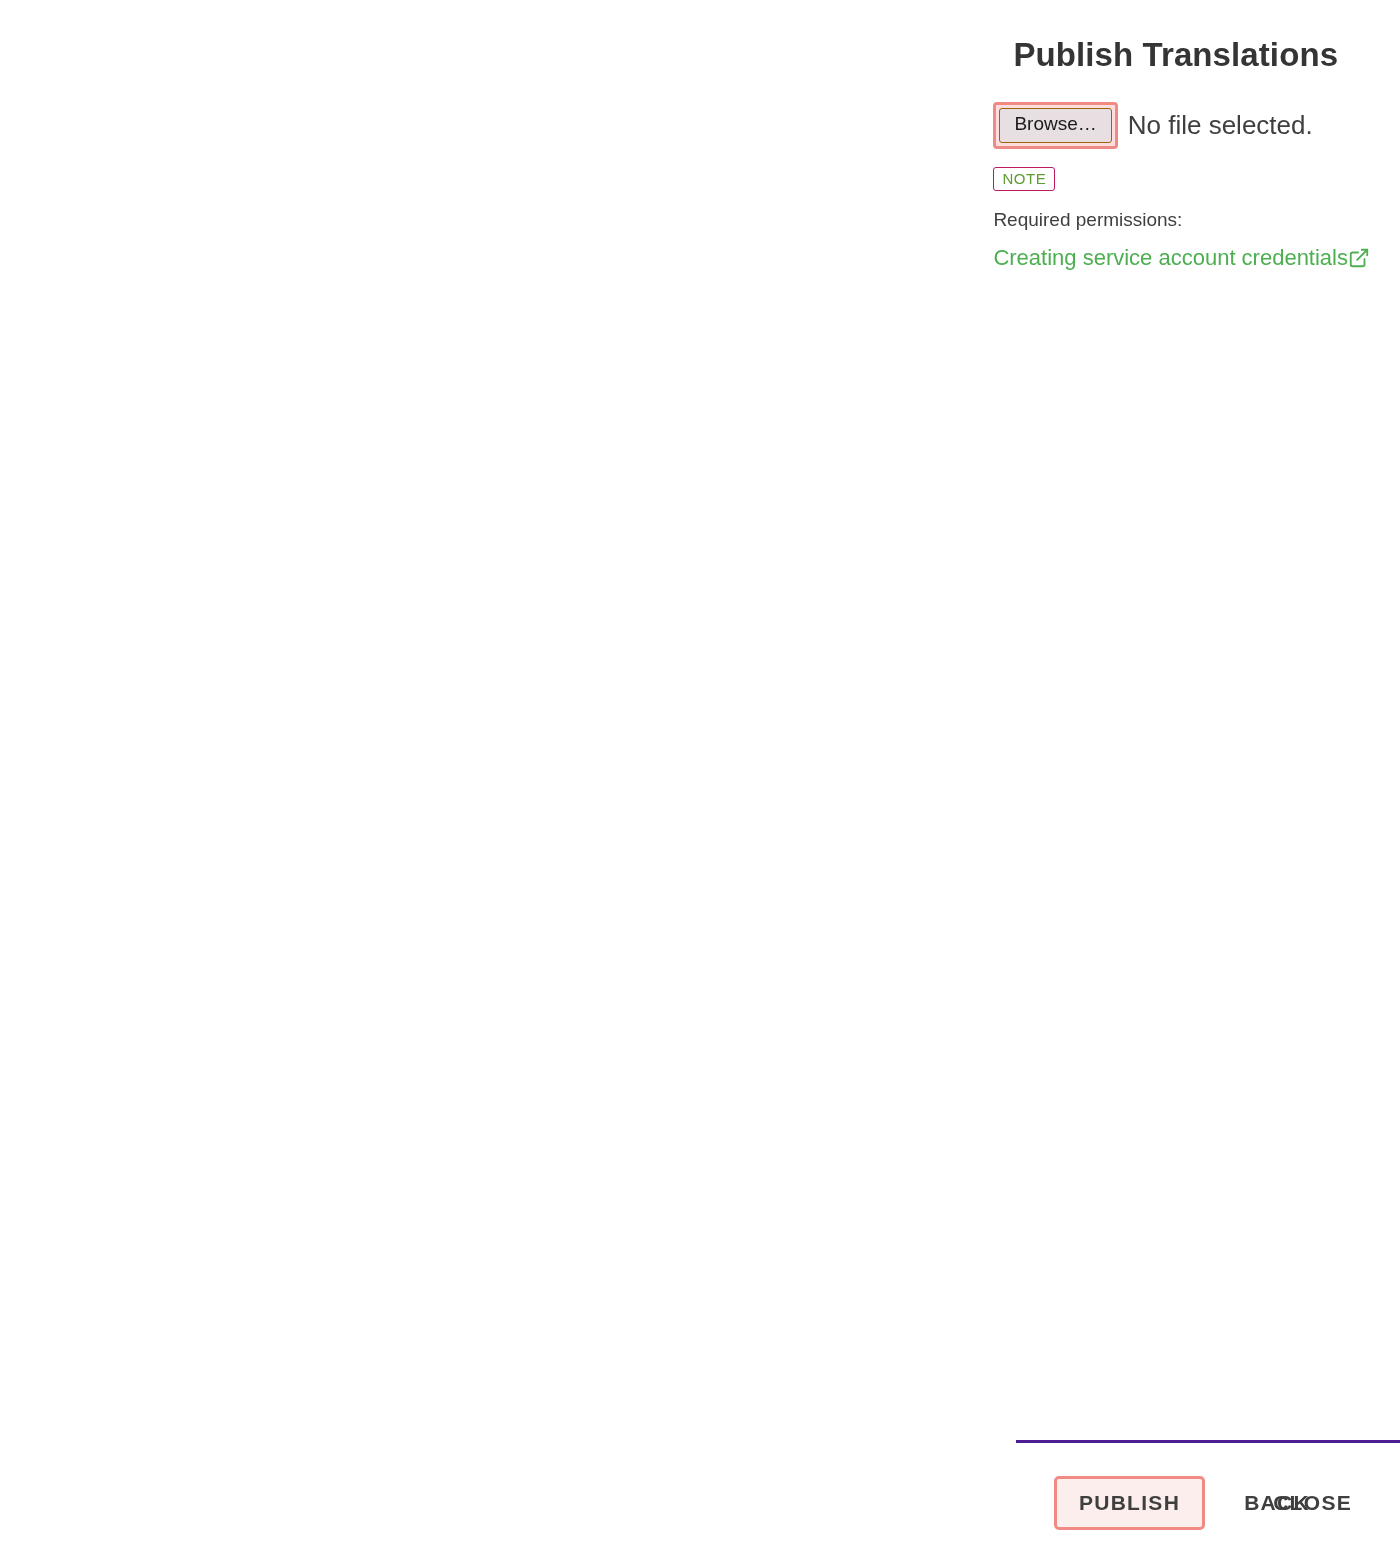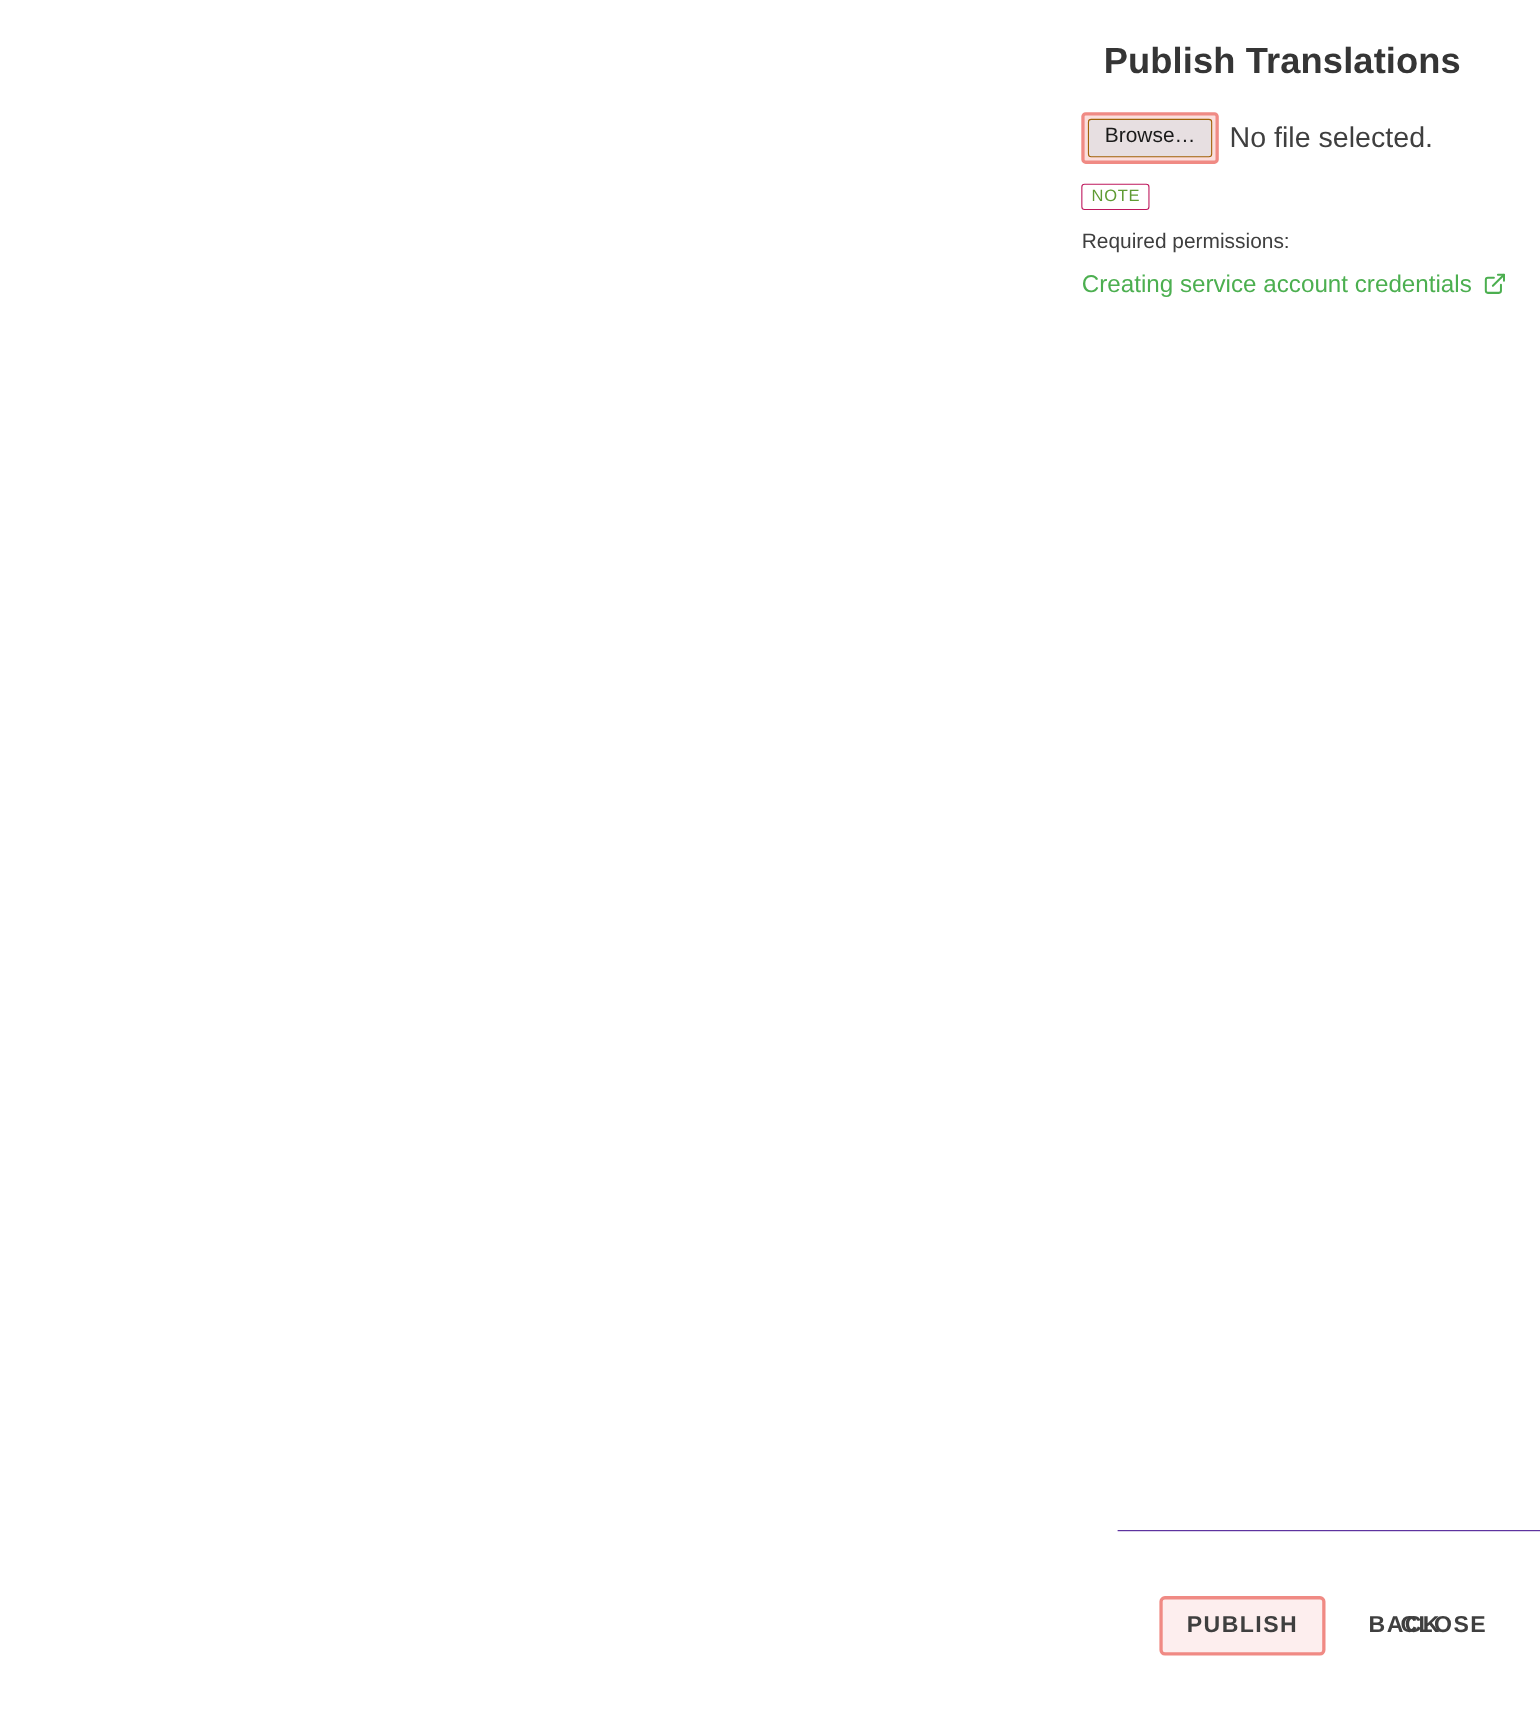--- a/index.html
+++ b/index.html
@@ -127,32 +127,31 @@
     top: 10px;
     width: 6px;
     height: 6px;
     border-radius: 50%;
     background: #4a4a4a;
   }
 
   .doc-link {
     display: inline-flex;
     align-items: center;
-    gap: 10px;
     font-size: 22px;
     color: #4caf50;
     text-decoration: none;
     margin-top: 4px;
   }
   .ext-icon { display: inline-block; width: 22px; height: 22px; }
 
   .footer {
     flex: 0 0 auto;
-    border-top: 1px solid #4c1d95;
-    height: 172px;
+    border-top: 3px solid #4c1d95;
+    height: 123px;
     display: flex;
     align-items: center;
     padding: 0 30px;
     position: relative;
   }
 
   .footer-left {
     display: flex;
     align-items: center;
   }

